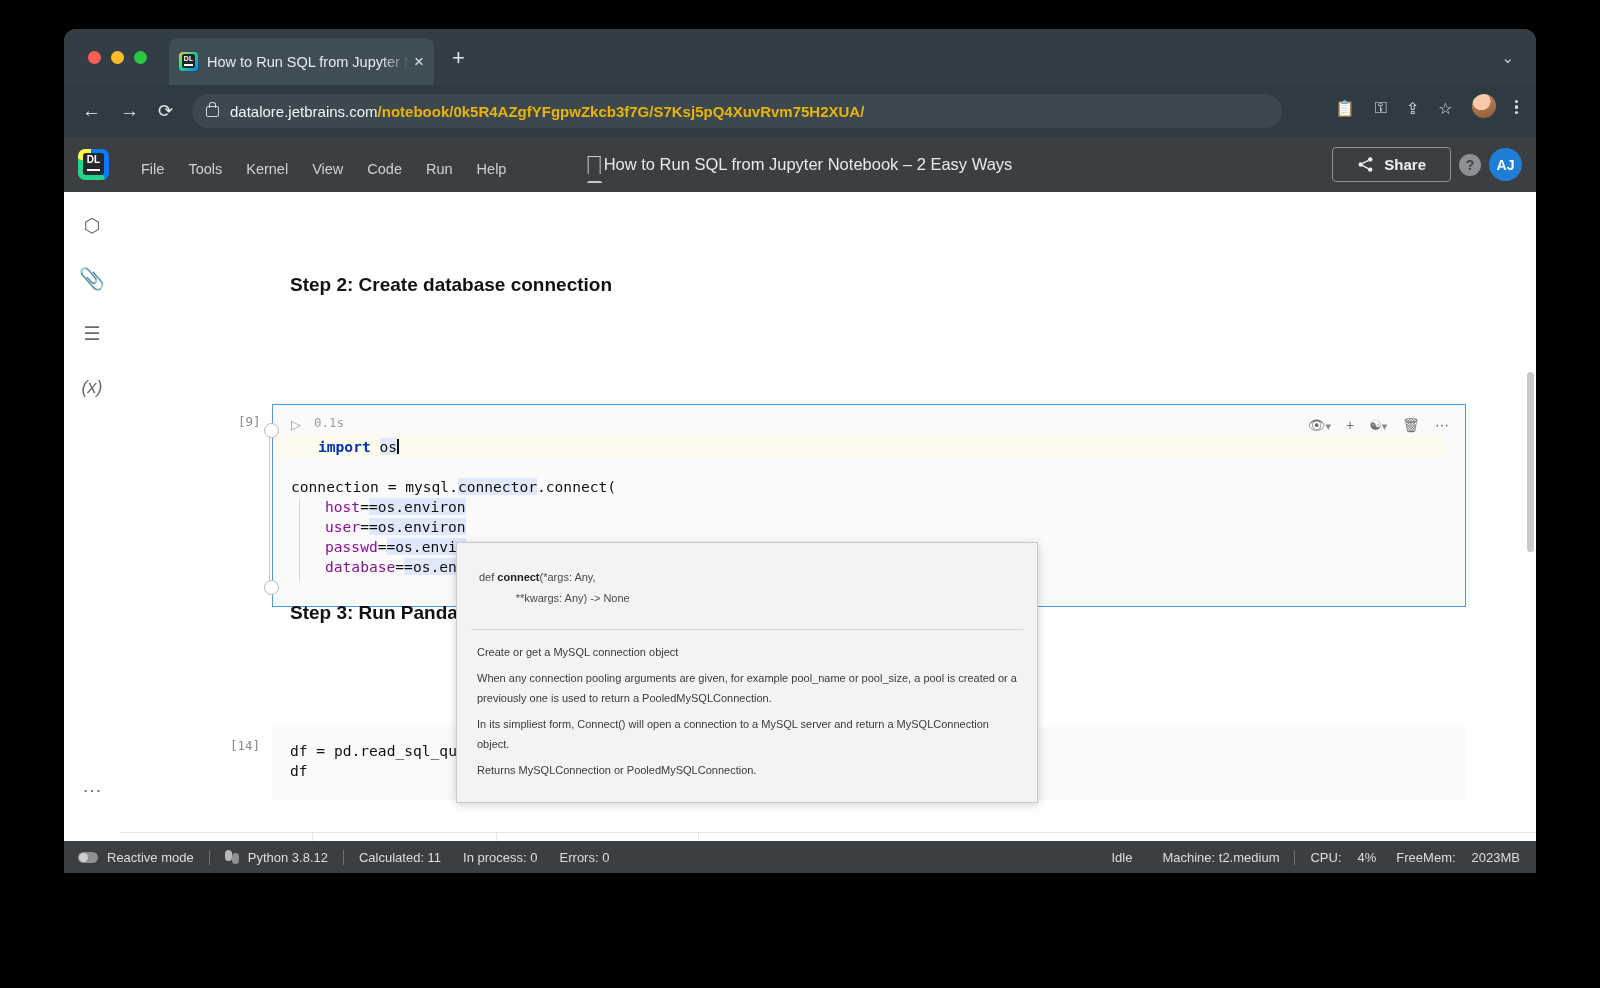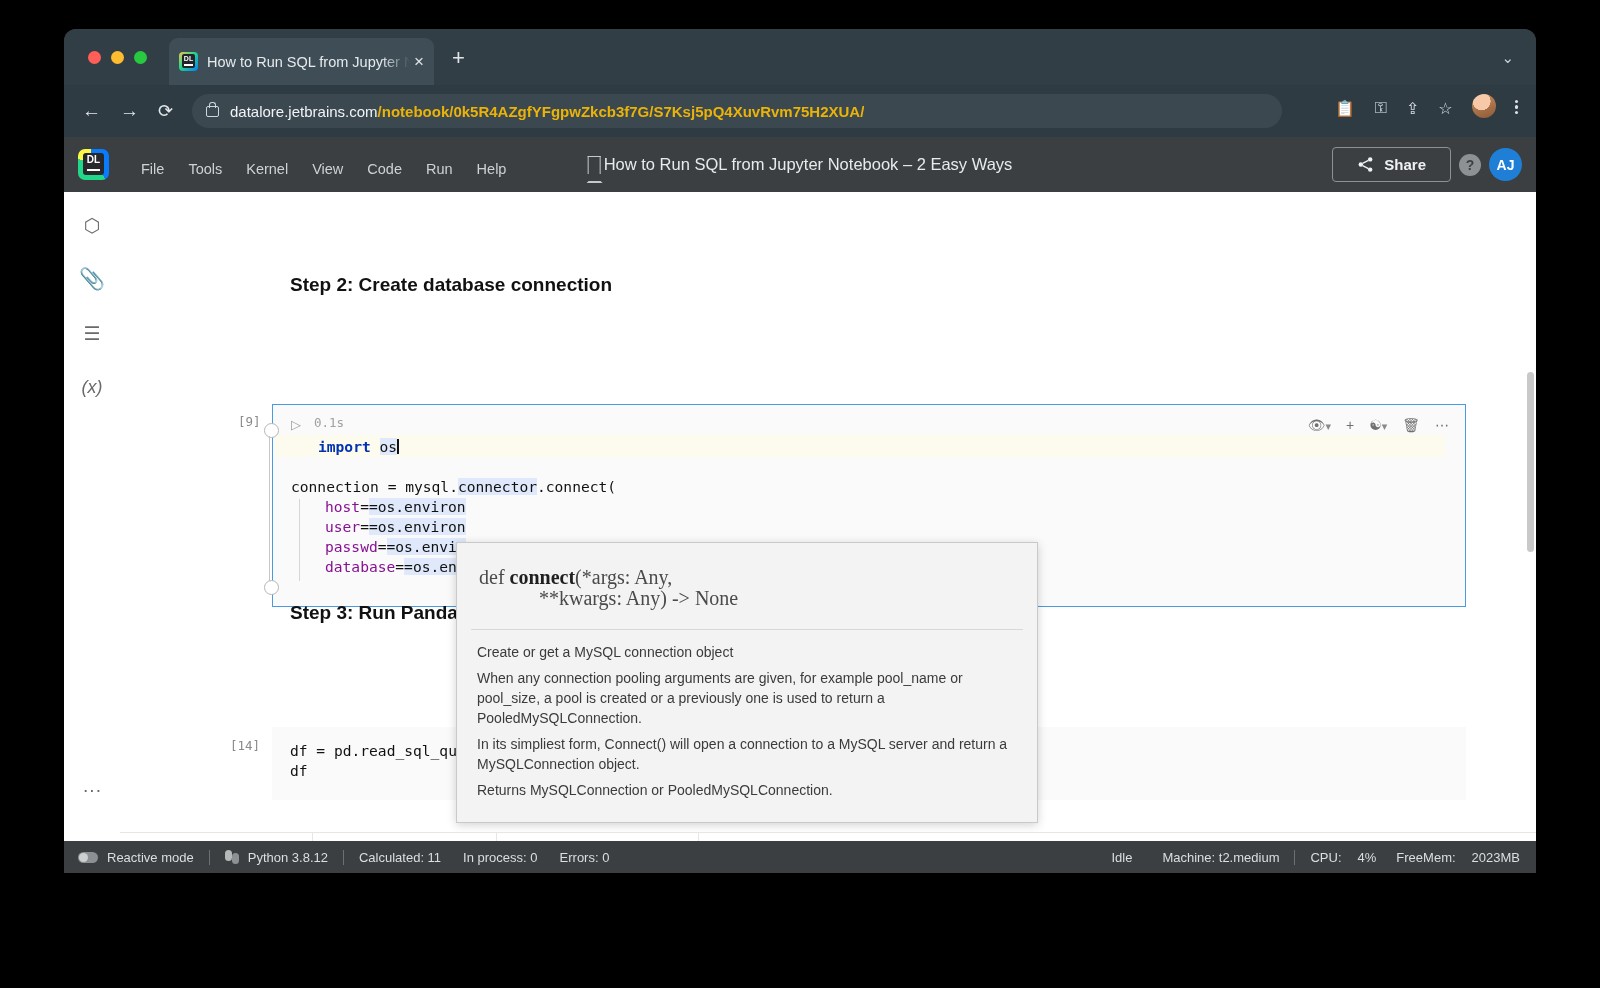--- a/index.html
+++ b/index.html
@@ -94,25 +94,25 @@
   .ident-hl{background:#dfe9fb;}
   .caret{display:inline-block;width:1.5px;height:15px;background:#111;vertical-align:-2px;margin-left:0px;}
   .hl-line{position:absolute;background:#fdfbee;}
   .indent-guide{position:absolute;width:1px;background:#d6d6d6;}
 
   .cell-tools{position:absolute;display:flex;align-items:center;gap:15px;color:#6f6f6f;font-size:14px;}
   .cell-tools .cm{font-size:11px;color:#8a8a8a;}
 
   
   .tip{position:absolute;background:#f3f3f3;border:1px solid #c9c9c9;box-shadow:0 2px 9px rgba(0,0,0,.18);}
-  .tip-sig{font-family:Liberation Serif, serif;font-size:20px;line-height:21px;color:#4a4a4a;padding:24px 22px 20px 22px;white-space:pre;}
+  .tip-sig{font-family:Liberation Sans, sans-serif;font-size:11px;line-height:21px;color:#4a4a4a;padding:24px 22px 20px 22px;white-space:pre;}
   .tip-sig b{color:#1f1f1f;}
   .tip-sep{height:1px;background:#d8d8d8;margin:0 14px;}
   .tip-body{padding:12px 20px 16px 20px;}
-  .tip-body p{margin:0 0 6px 0;font-size:14px;line-height:20px;color:#3b3b3b;}
+  .tip-body p{margin:0 0 6px 0;font-size:11px;line-height:20px;color:#3b3b3b;}
 
   
   .ftabs{position:absolute;left:56px;bottom:0;width:1416px;height:40px;background:#fff;border-top:1px solid #e6e6e6;
          display:flex;align-items:stretch;}
   .ftab{display:flex;align-items:center;gap:10px;padding:0 15px;border-right:1px solid #e6e6e6;color:#2b2b2b;font-size:14.5px;}
   .ftab.on{border-bottom:2.6px solid #2b7fd4;color:#111;}
   .ftab .x{color:#a7a7a7;font-size:14px;margin-left:4px;}
   .lines-ico{display:inline-flex;flex-direction:column;gap:2.6px;}
   .lines-ico span{height:1.8px;background:#5a5a5a;display:block;}
   .lines-ico span:nth-child(1){width:13px;} .lines-ico span:nth-child(2){width:9px;} .lines-ico span:nth-child(3){width:13px;}

